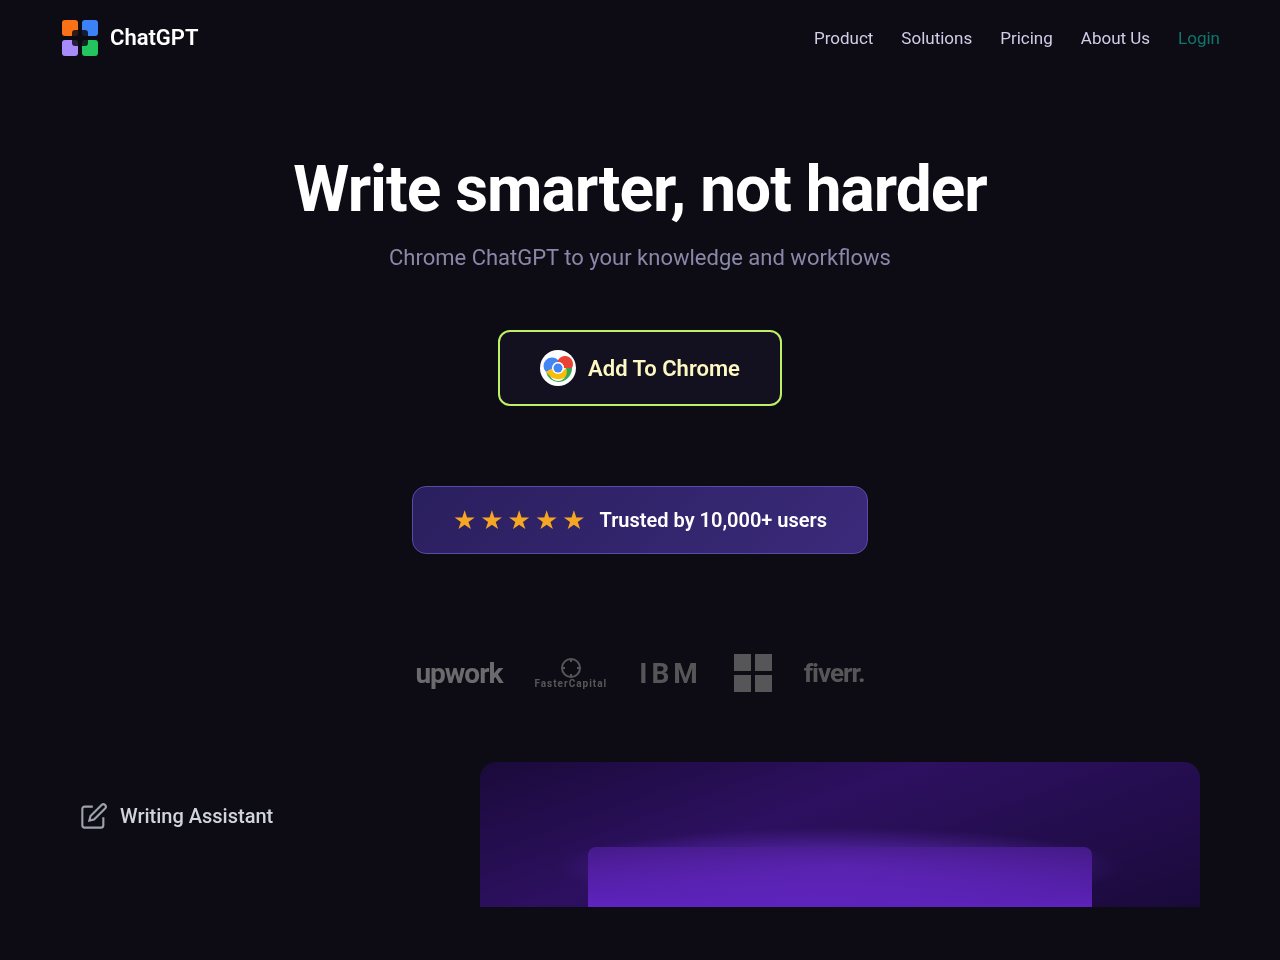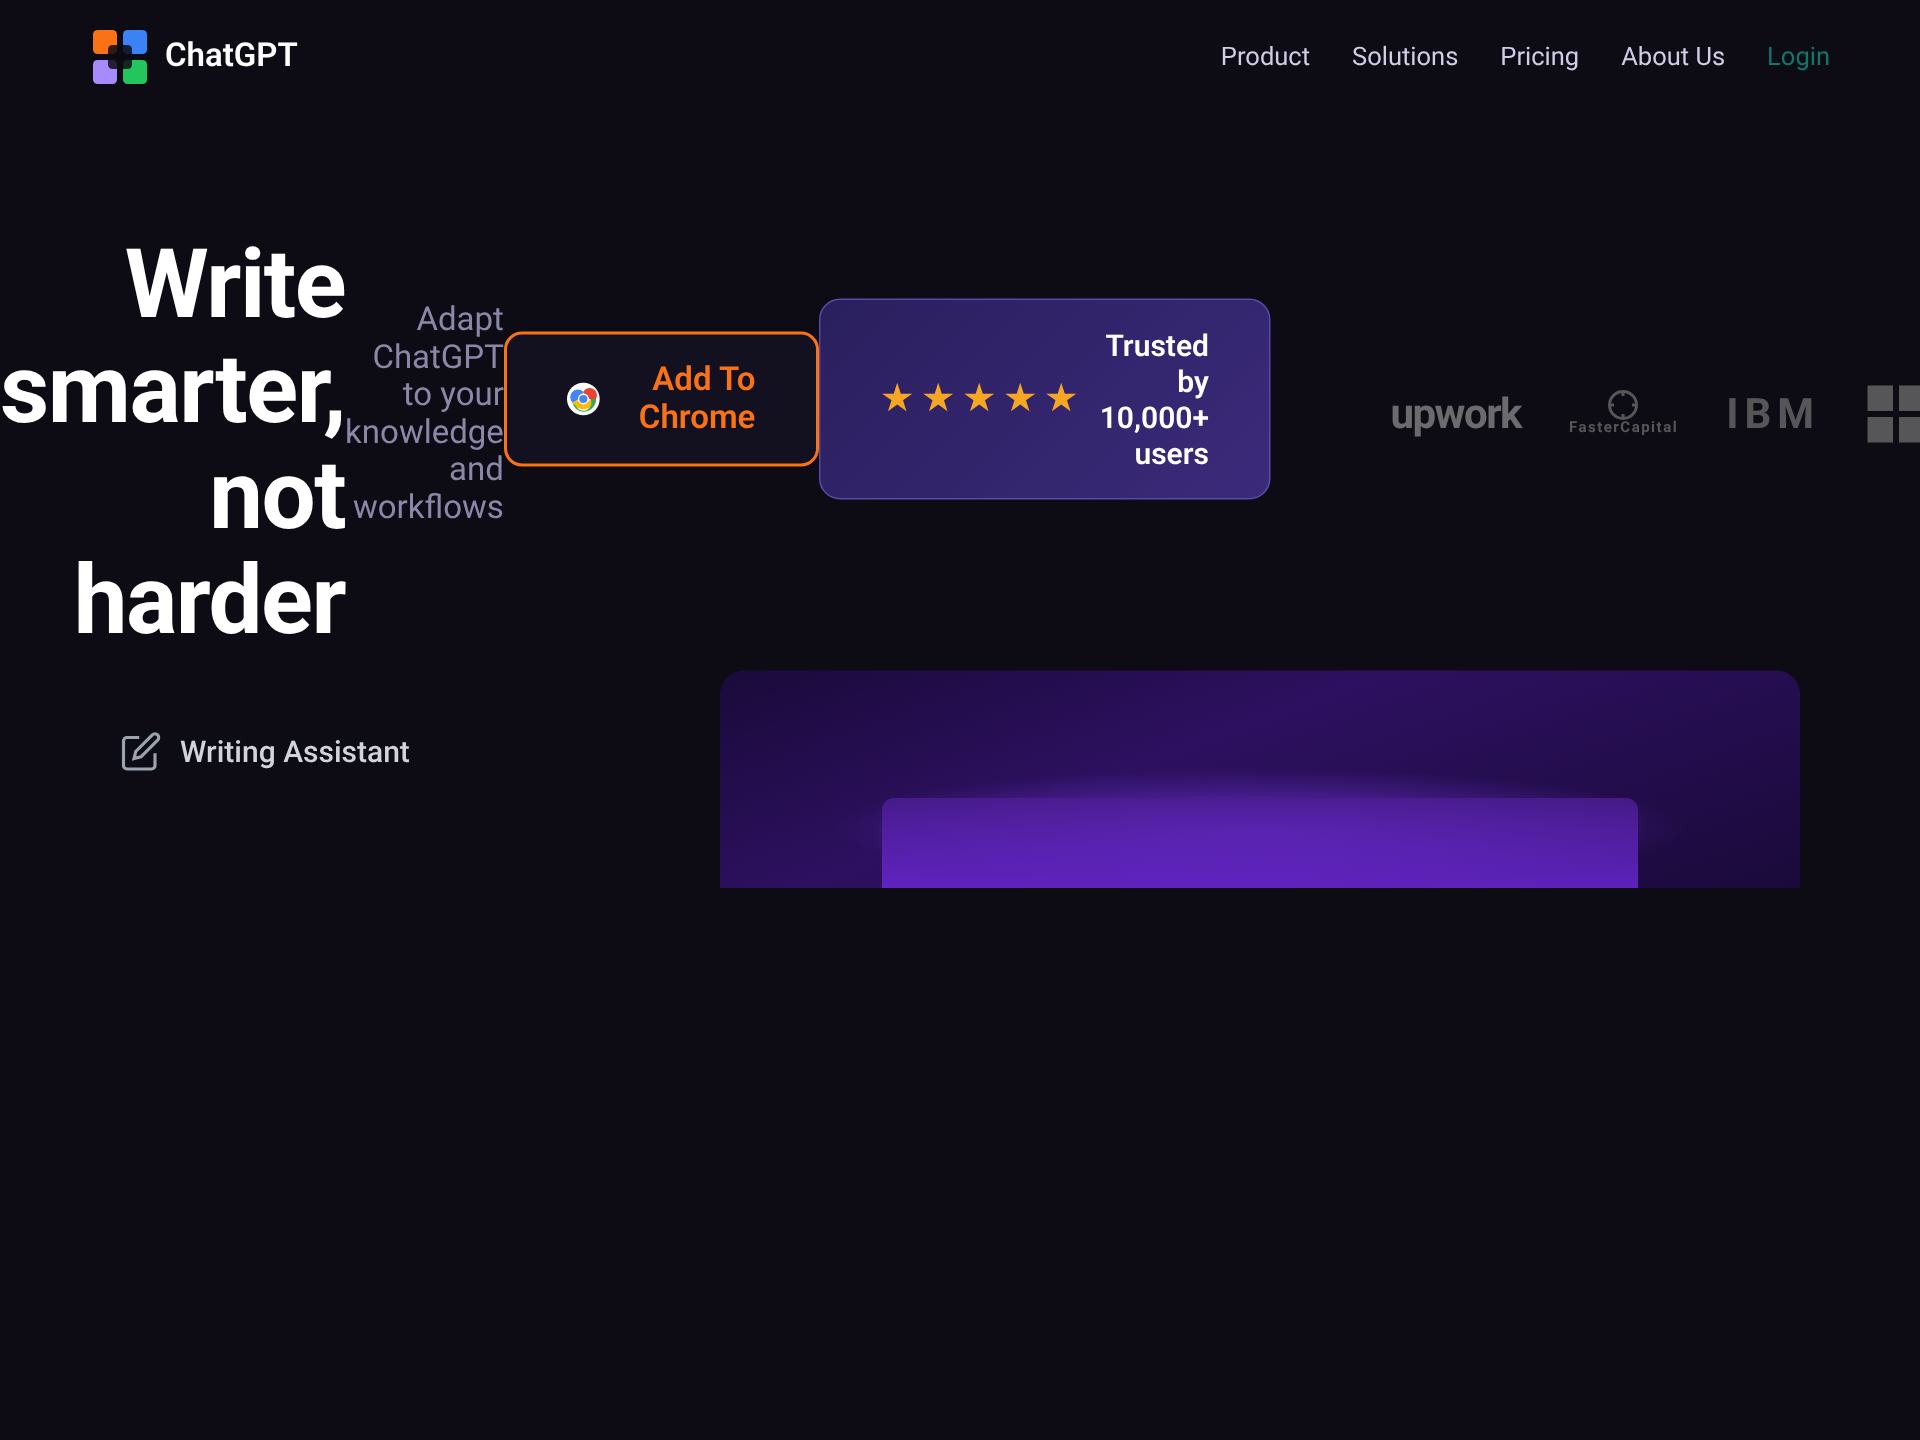--- a/index.html
+++ b/index.html
@@ -56,23 +56,23 @@
     }
 
     .nav-links a.login {
       color: #0f766e;
       margin-top: 23px;
     }
 
     
     .hero {
       display: flex;
-      flex-direction: row;
-      align-items: center;
-      text-align: right;
+      flex-direction: column;
+      align-items: center;
+      text-align: center;
       padding-top: 80px;
     }
 
     .hero-title {
       font-size: 64px;
       font-weight: 700;
       color: #ffffff;
       letter-spacing: -1px;
       line-height: 1.1;
       margin-bottom: 20px;
@@ -84,23 +84,23 @@
       margin-bottom: 60px;
     }
 
     
     .cta-button {
       display: flex;
       align-items: center;
       gap: 12px;
       padding: 18px 40px;
       background: #13111f;
-      border: 2px solid #f97316;
+      border: 2px solid #bef264;
       border-radius: 12px;
-      color: #f97316;
+      color: #fef9c3;
       font-size: 22px;
       font-weight: 600;
       cursor: pointer;
       text-decoration: none;
       transition: background 0.2s;
       margin-bottom: 80px;
     }
 
     
     .chrome-icon {
@@ -283,21 +283,21 @@
     <li><a href="#">Product</a></li>
     <li><a href="#">Solutions</a></li>
     <li><a href="#">Pricing</a></li>
     <li><a href="#">About Us</a></li>
     <li><a class="login" href="#">Login</a></li>
   </ul>
 </nav>
 
 <section class="hero">
   <h1 class="hero-title">Write smarter, not harder</h1>
-  <p class="hero-subtitle">Adapt ChatGPT to your knowledge and workflows</p>
+  <p class="hero-subtitle">Chrome ChatGPT to your knowledge and workflows</p>
 
   <a class="cta-button" href="#">
 
     <svg class="chrome-icon" viewBox="0 0 36 36" fill="none" xmlns="http://www.w3.org/2000/svg">
       <circle cx="18" cy="18" r="18" fill="white"></circle>
 
       <path d="M18 10 A8 8 0 0 1 32 18 L24 18 A6 6 0 0 0 18 12 Z" fill="#EA4335"></path>
 
       <path d="M18 10 A8 8 0 0 0 6 22 L12.5 18.5 A6 6 0 0 1 18 12 Z" fill="#4285F4"></path>
 

